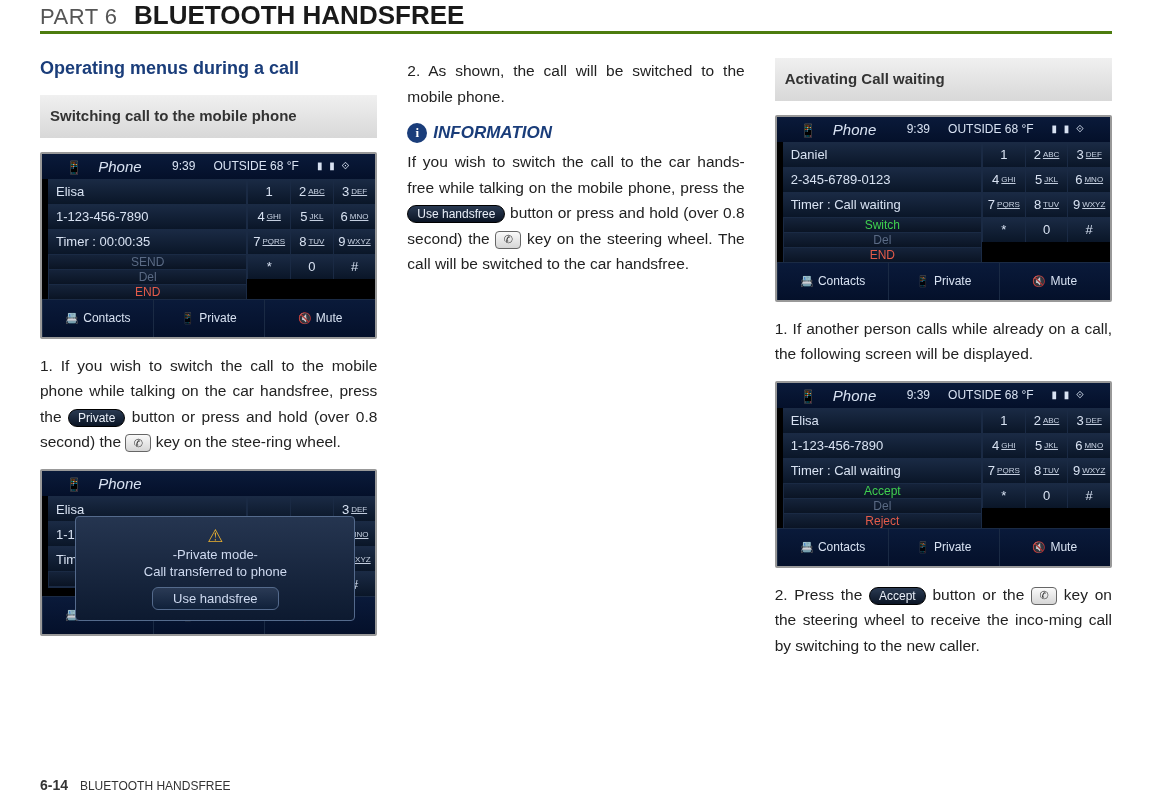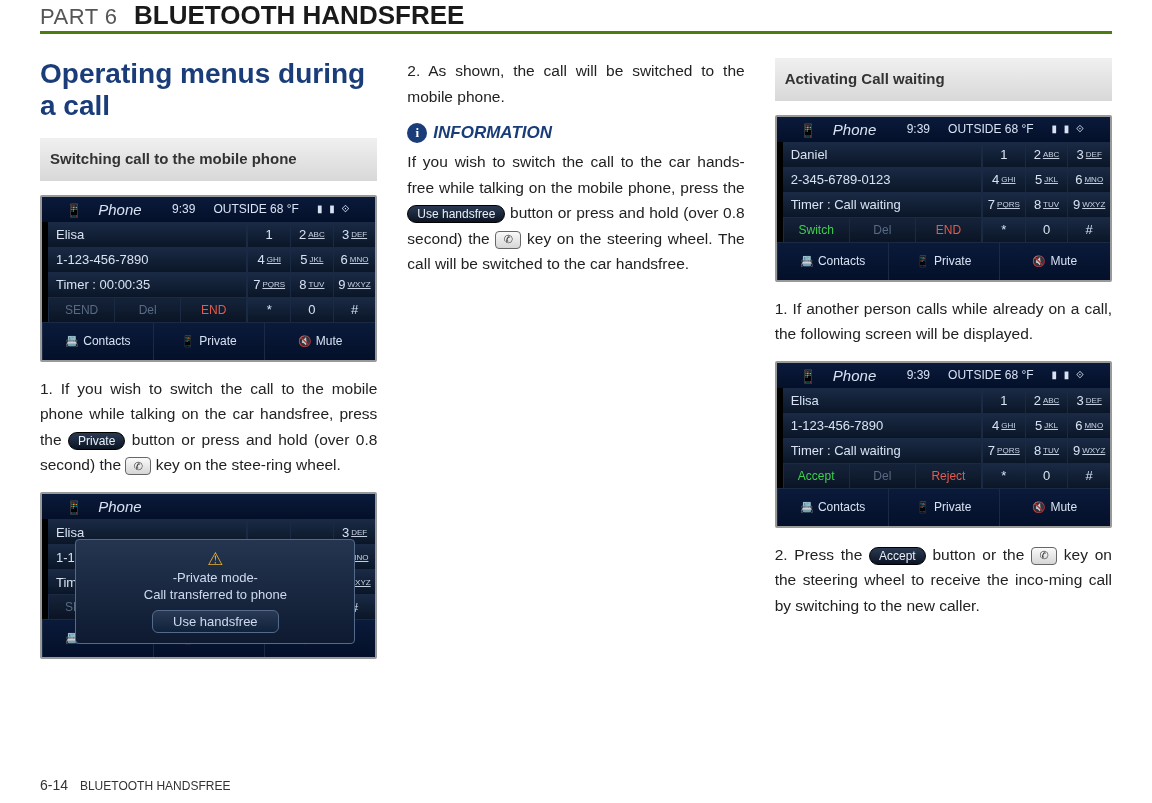--- a/index.html
+++ b/index.html
@@ -33,21 +33,21 @@
     display: flex;
     gap: 30px;
   }
   .col {
     flex: 1;
     min-width: 0;
   }
   .section-title {
     color: #1a3d7a;
     font-weight: 700;
-    font-size: 28px;
+    font-size: 18px;
     margin-bottom: 16px;
   }
   .sub-heading {
     background: linear-gradient(to bottom, #f0f0f0, #d8d8d8);
     color: #333;
     font-weight: 700;
     font-size: 15px;
     padding: 12px 10px;
     margin-bottom: 14px;
     line-height: 1.25;
@@ -156,21 +156,21 @@
     background: linear-gradient(to bottom, #1a2a44, #0a1628);
     height:25px;
     display:flex;
     align-items:center;
     justify-content:center;
     font-size:11px;
     gap:2px;
   }
   .ps-key .n { font-size:13px; font-weight:400;}
   .ps-key .l { font-size:8px; opacity:0.9;text-decoration:underline;}
-  .ps-actions { display:flex; }
+  .ps-actions { display:flex;flex-direction:column; }
   .ps-act {
     flex:1;
     height:25px;
     border-top:1px solid #1a2a44;
     border-left:1px solid #1a2a44;
     background: linear-gradient(to bottom, #15233a, #0a1424);
     display:flex;align-items:center;justify-content:center;
     font-size:12px;
   }
   .ps-act.green{color:#3fcf4f;}
@@ -215,21 +215,21 @@
     padding:3px 20px;
     font-size:13px;
   }
   .footer {
     position: absolute;
     bottom: 10px;
     left: 40px;
     font-size: 14px;
     color: #333;
   }
-  .footer .pg { font-weight:400; }
+  .footer .pg { font-weight:700; }
   .footer .name { font-size:12px; margin-left:8px;}
 </style>
 </head>
 <body>
 
 <div class="header">
   <span class="part">PART 6</span>
   <span class="title">BLUETOOTH HANDSFREE</span>
 </div>
 

